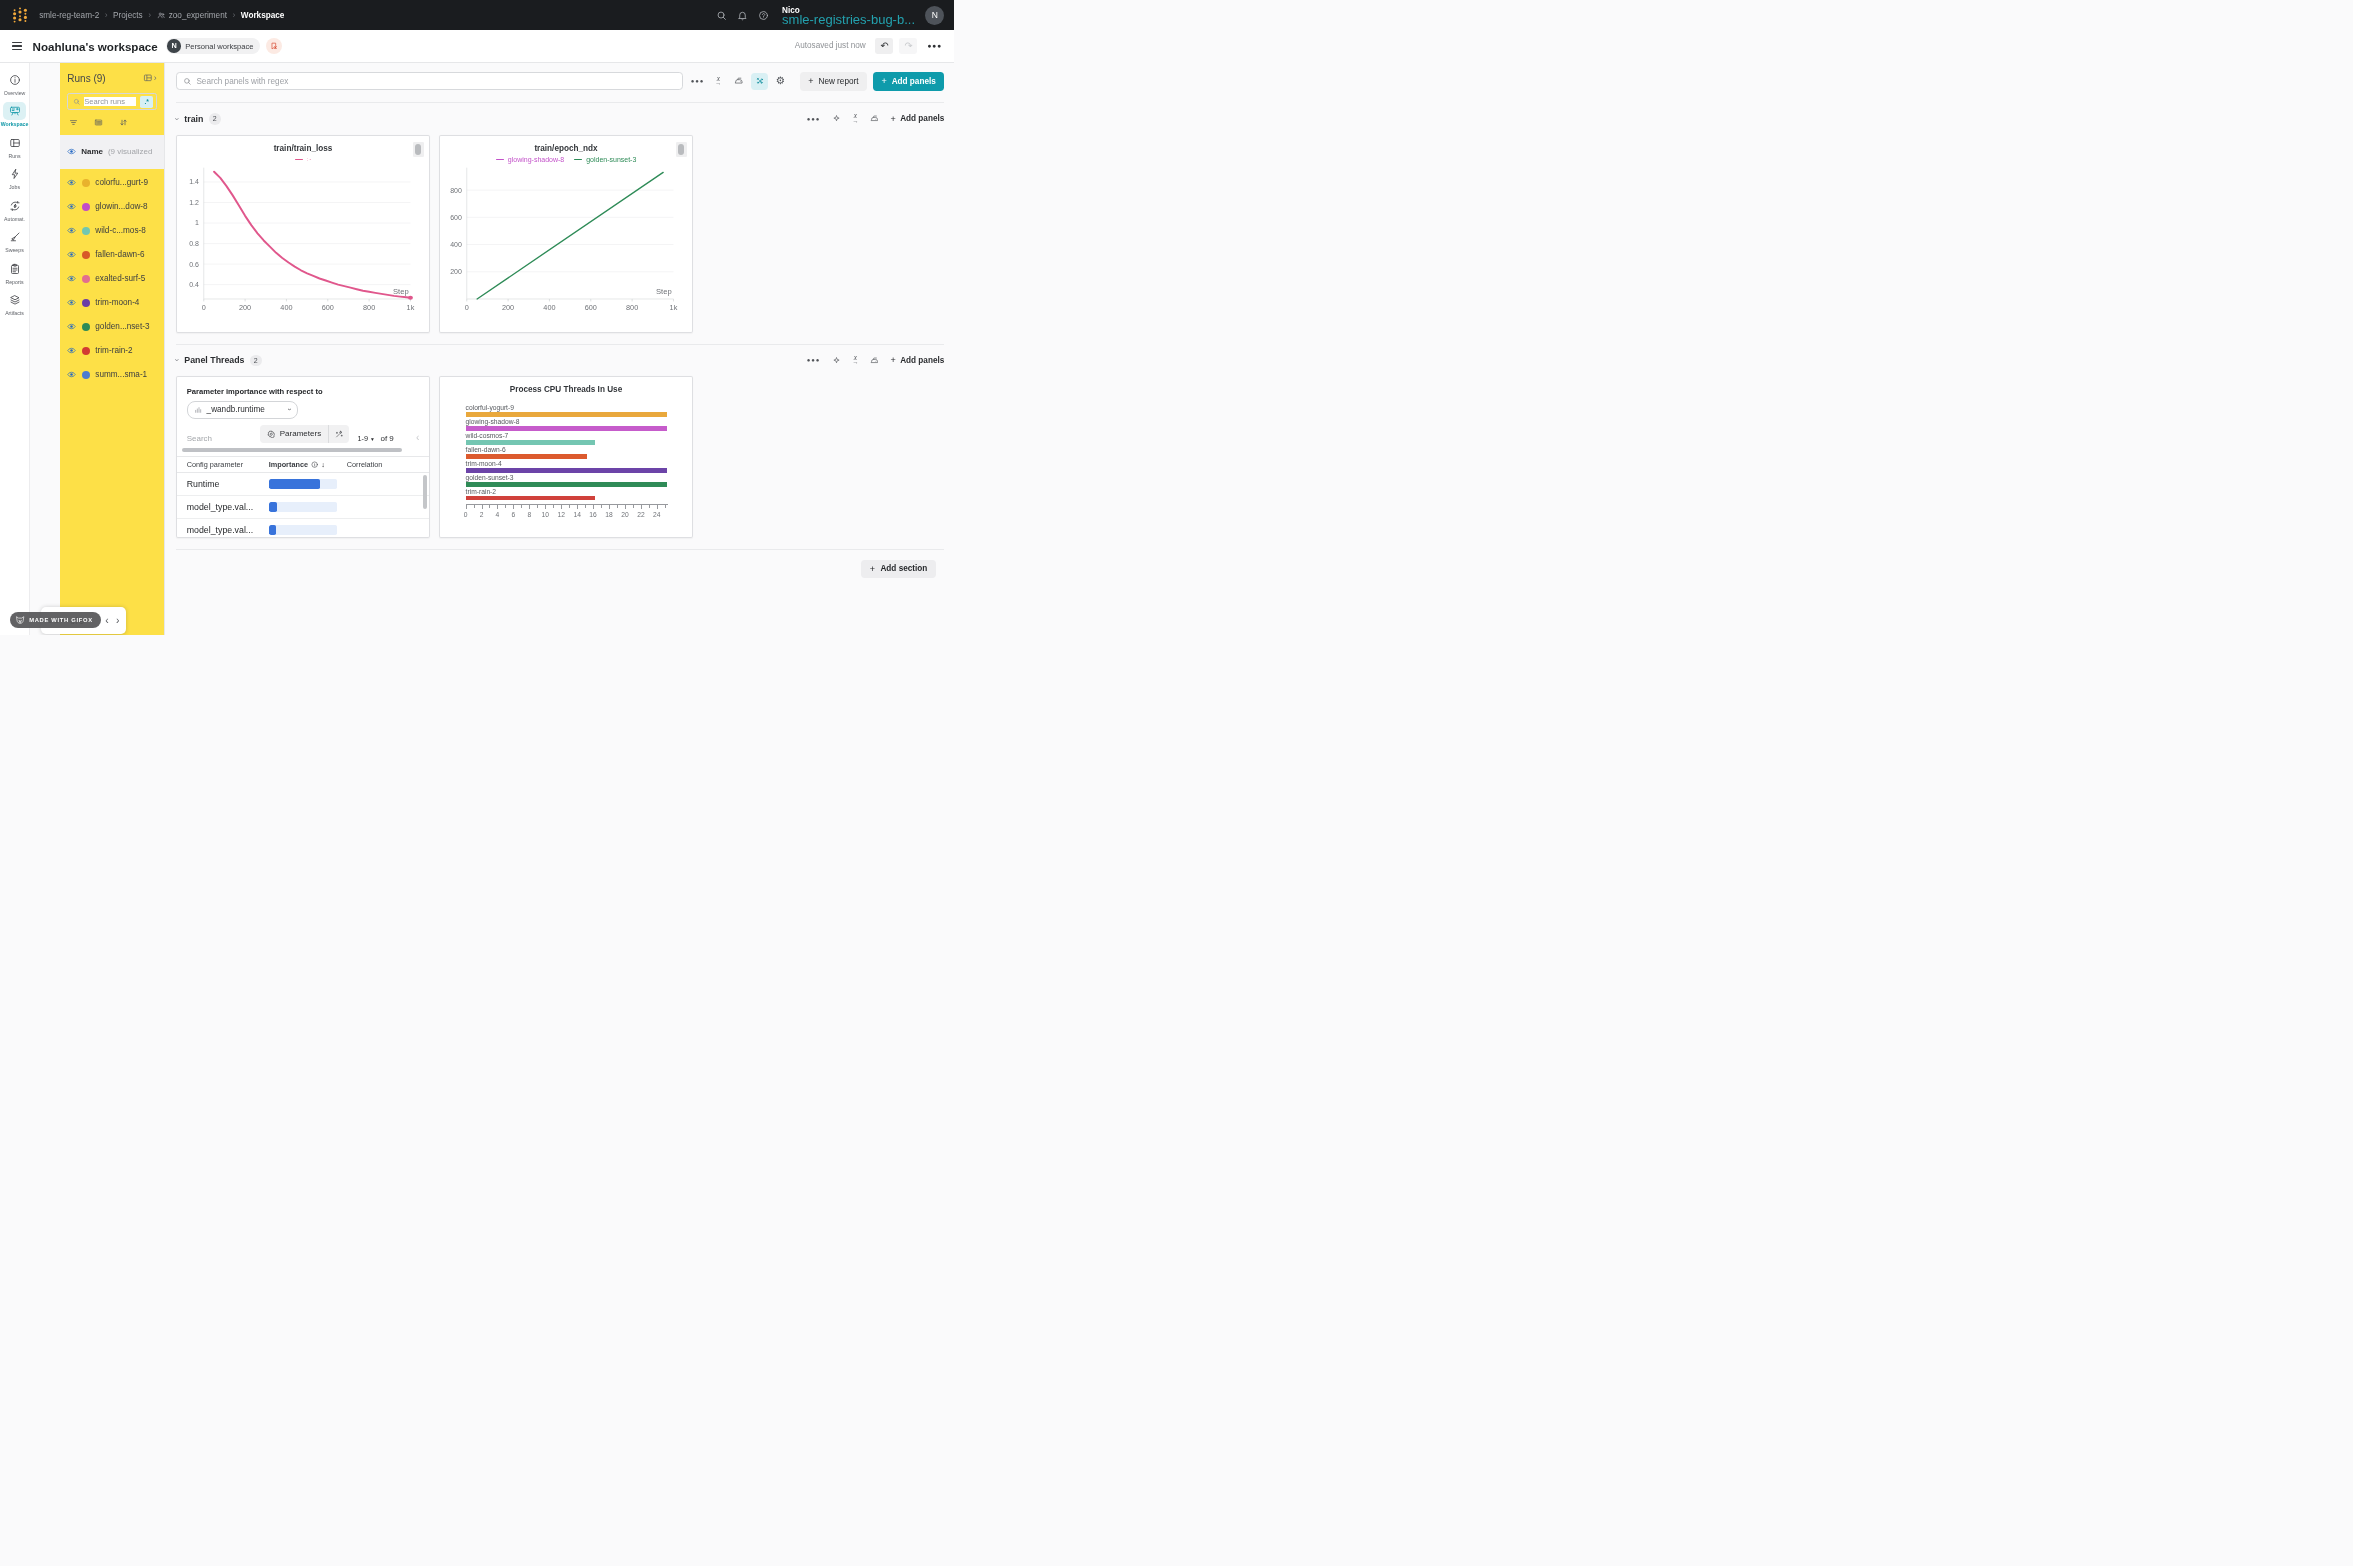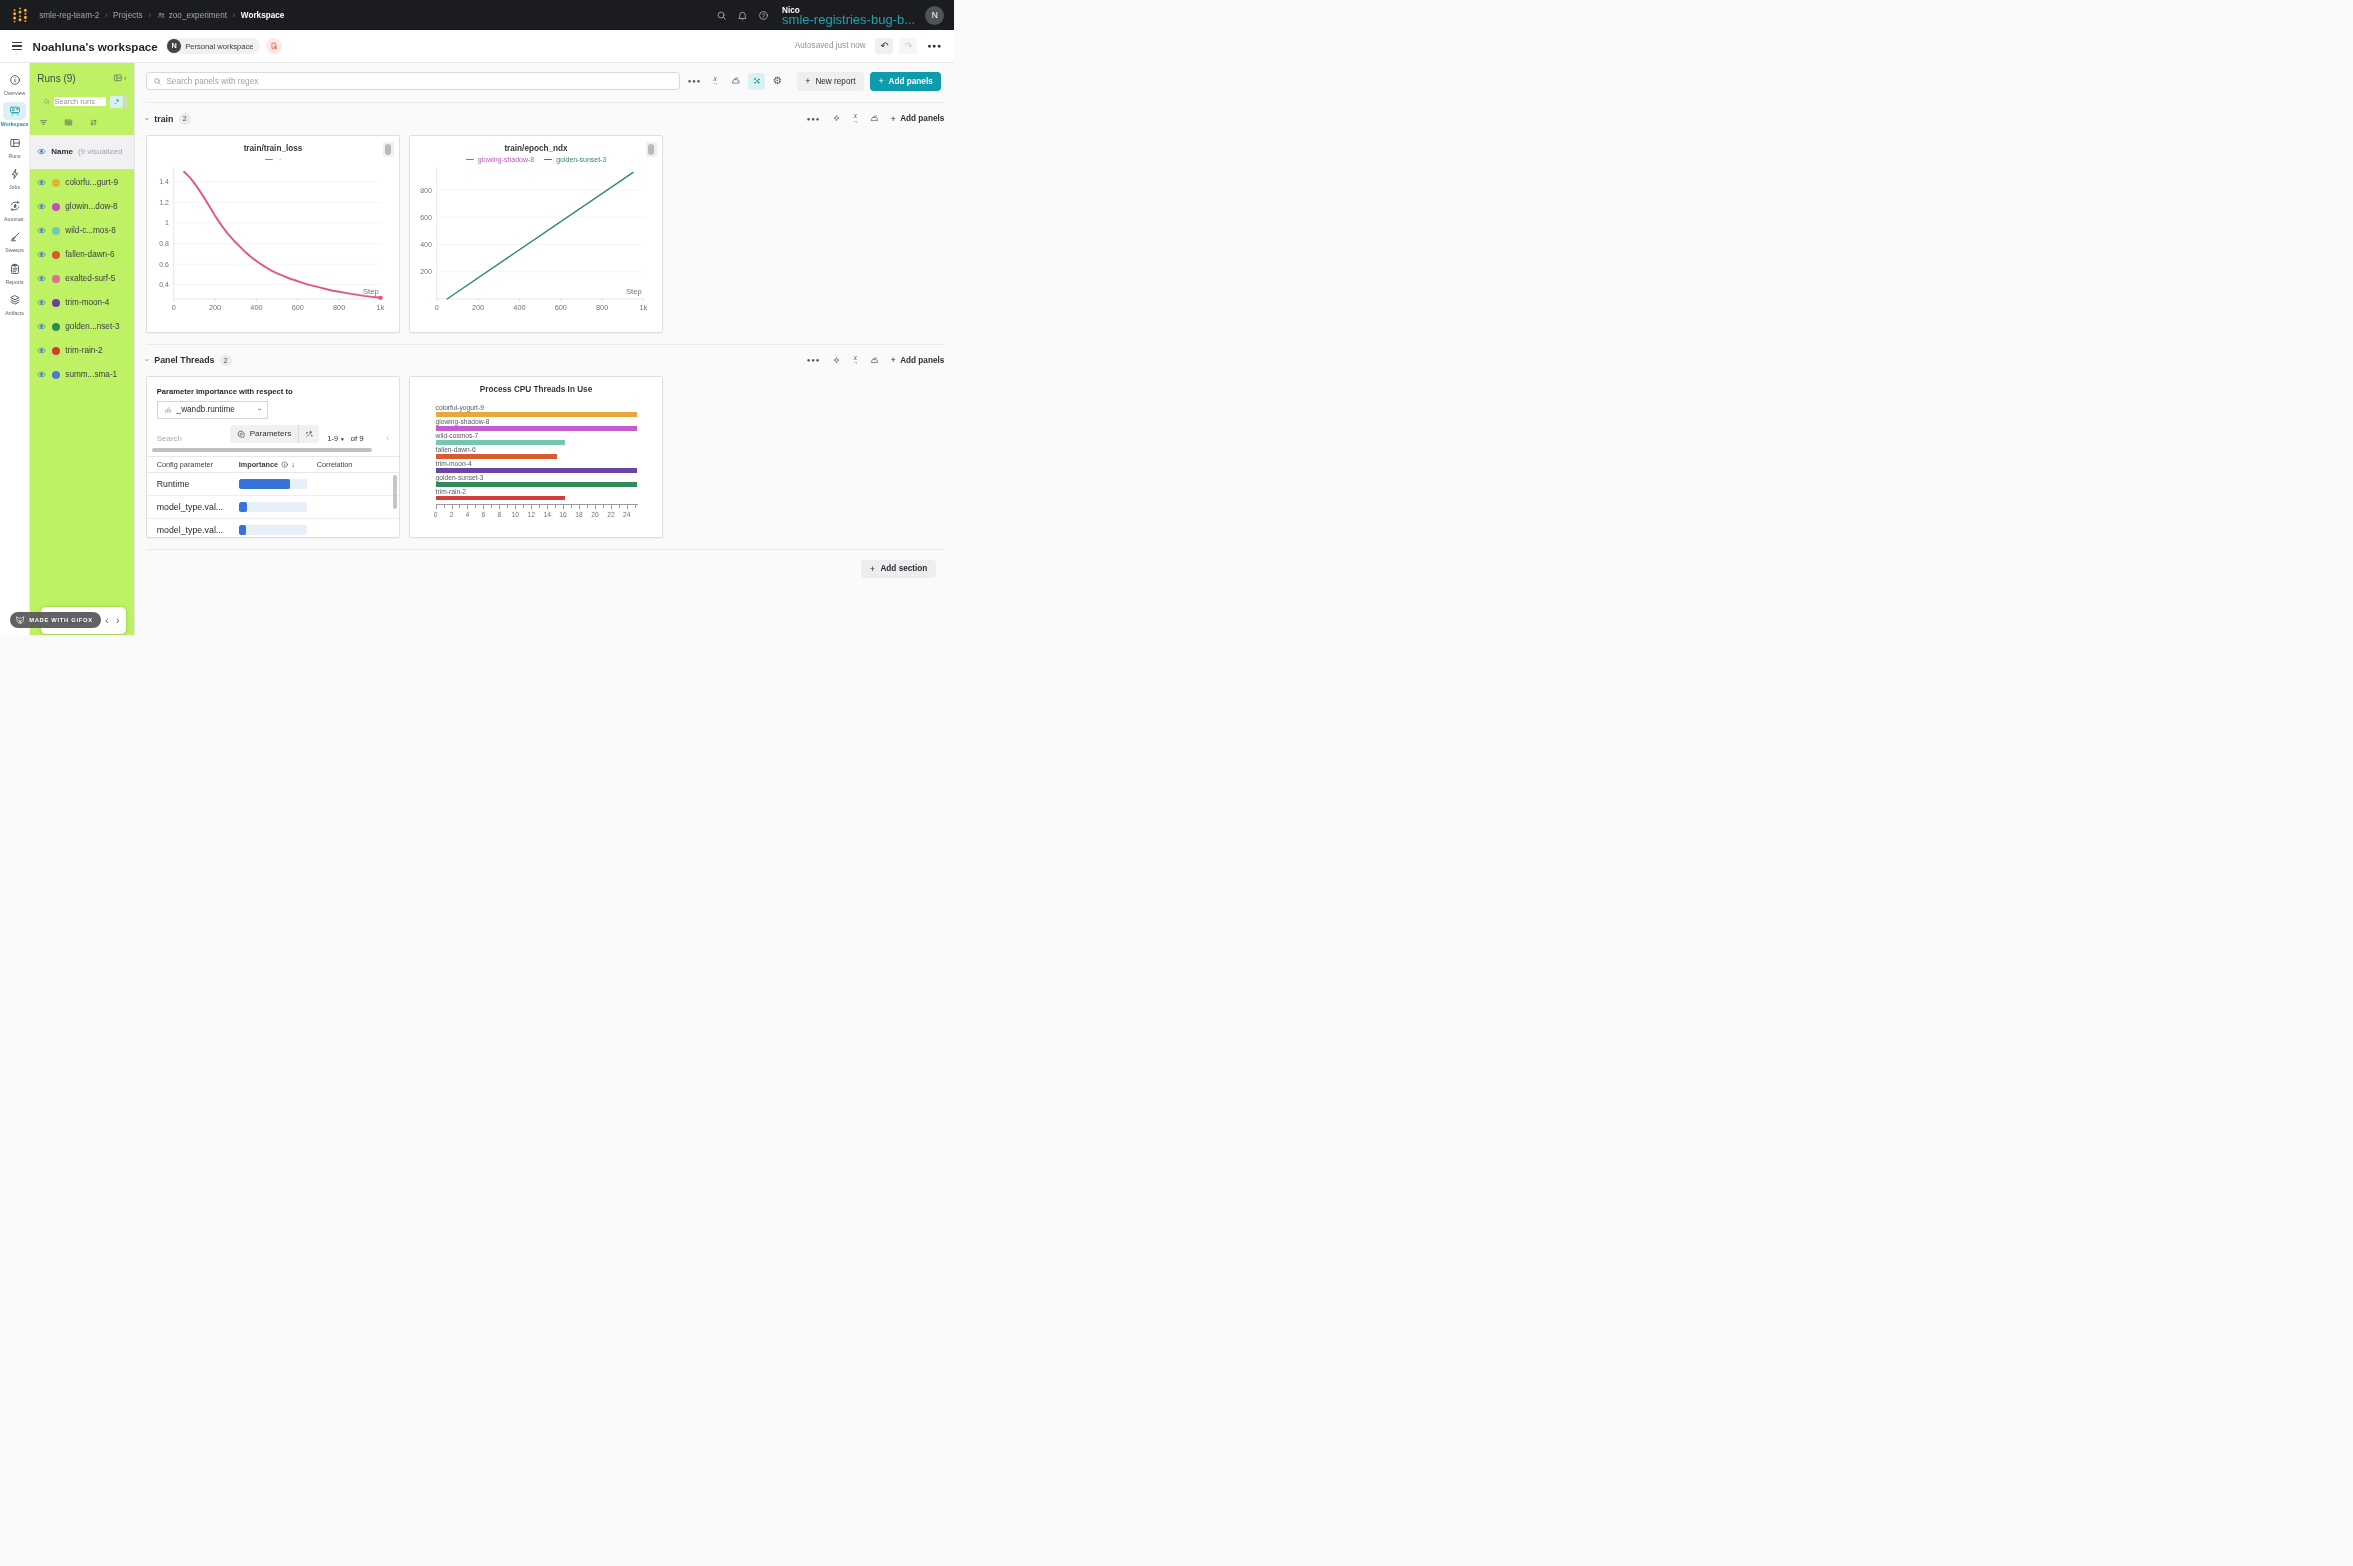--- a/index.html
+++ b/index.html
@@ -43,21 +43,21 @@
   
   .rail { width:30px; background:#fff; border-right:0.6px solid #ECECEE; padding-top:8px; display:flex; flex-direction:column; align-items:center; gap:6.7px; }
   .rail-item { width:28px; display:flex; flex-direction:column; align-items:center; gap:1.2px; cursor:pointer; }
   .rail-icbox { width:23px; height:17.6px; display:flex; align-items:center; justify-content:center; border-radius:4.9px; color:#3C3E42; }
   .rail-item.active .rail-icbox { background:#DCF1F4; color:#0E97A7; }
   .rail-label { font-size:5.2px; color:#5F6268; }
   .rail-item.active .rail-label { color:#0E97A7; font-weight:700; }
   .rail-icbox svg { width:12px; height:12px; }
 
   
-  .runs { width:105px; background:#bef264; border-right:0.6px solid #E6E7E9; display:flex; flex-direction:column; padding-top:6px; position:relative; }
+  .runs { width:105px; background:#fde047; border-right:0.6px solid #E6E7E9; display:flex; flex-direction:column; padding-top:6px; position:relative;margin-left:30px; }
   .runs-title-row { padding:0 7.3px; height:18px; display:flex; align-items:center; }
   .runs-title { font-size:10px; color:#44474B; }
   .runs-title-ics { margin-left:auto; display:flex; align-items:center; gap:1.2px; color:#5A5D62; cursor:pointer; }
   .runs-title-ics svg { width:9.7px; height:9.7px; }
   .runs-title-ics .chev { font-size:8.5px; color:#6A6D72; }
   .runs-search { margin:6px 7.3px 0; height:17px; border:0.6px solid #D5D7DA; border-radius:2.4px; display:flex; align-items:center; padding:0 2.4px 0 4.9px; gap:3.7px; }
   .runs-search svg { width:7.3px; height:7.3px; color:#8A8D92; flex:none; }
   .runs-search input { border:none; outline:none; flex:1; width:0; font-size:7.6px; font-family:inherit; color:#3A3C40; }
   .runs-search input::placeholder { color:#94979C; }
   .regex-badge { width:13.4px; height:12px; background:#D7F0F4; border-radius:1.8px; color:#0E8D9D; font-size:6.7px; font-weight:700; display:flex; align-items:center; justify-content:center; cursor:pointer; flex:none; }
@@ -108,21 +108,21 @@
   .chart-title { text-align:center; margin-top:8px; font-size:8.2px; font-weight:700; color:#33363A; }
   .legend { display:flex; justify-content:center; align-items:center; gap:9.7px; margin-top:3px; height:8px; font-size:7px; }
   .legend .entry { display:flex; align-items:center; gap:3.7px; }
   .legend .dash { width:8.5px; height:1.8px; border-radius:0.9px; }
   .legend.tiny .entry span.txt { font-size:4.9px; }
   .grip { position:absolute; top:6.7px; right:5.5px; width:11px; height:14.6px; background:#EFEFF0; border-radius:1.2px; display:flex; align-items:center; justify-content:center; cursor:grab; }
   .grip i { width:6px; height:10.3px; background:#B9BBBE; border-radius:3px; }
 
   
   .imp-head { padding:9.7px 9.7px 0; font-size:7.6px; font-weight:700; color:#26282B; }
-  .metric-dd { margin:4.9px 9.7px 0; width:111px; height:18px; border:0.6px solid #D3D5D8; border-radius:0; display:flex; align-items:center; gap:4.9px; padding:0 6px; cursor:pointer; }
+  .metric-dd { margin:4.9px 9.7px 0; width:111px; height:18px; border:0.6px solid #D3D5D8; border-radius:8px; display:flex; align-items:center; gap:4.9px; padding:0 6px; cursor:pointer; }
   .metric-dd svg { width:8px; height:8px; color:#909399; }
   .metric-dd .val { font-size:8.2px; color:#2B2D30; }
   .metric-dd .dchev { margin-left:auto; color:#55585D; font-size:7.3px; }
   .imp-controls { margin:6px 9.7px 0; display:flex; align-items:flex-end; height:18px; }
   .imp-search { font-size:8px; color:#A4A7AB; flex:0 0 73px; }
   .params-btn { display:inline-flex; height:18px; background:#F1F1F2; border-radius:3.7px; overflow:hidden; align-items:stretch; cursor:pointer; }
   .params-btn .seg1 { display:flex; align-items:center; gap:4.3px; padding:0 7.3px; font-size:8px; color:#2B2D30; }
   .params-btn .divider { width:0.6px; background:#DBDCDE; }
   .params-btn .seg2 { width:20px; display:flex; align-items:center; justify-content:center; color:#3A3C40; }
   .params-btn svg { width:8.5px; height:8.5px; }

